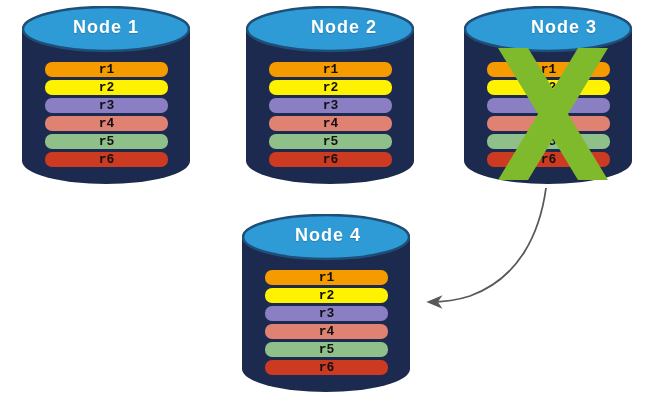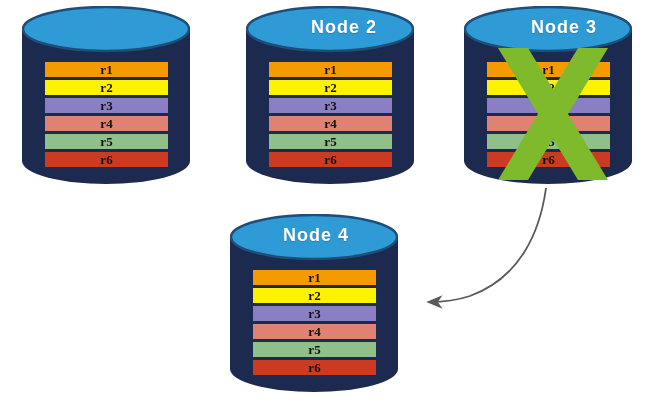--- a/index.html
+++ b/index.html
@@ -37,25 +37,25 @@
     font-family: "Liberation Sans", sans-serif;
     letter-spacing: 1px;
     text-shadow: 0 1px 1px rgba(0,0,0,0.18);
     pointer-events: none;
   }
   .rec-stack {
     position: absolute;
   }
   .rec {
     position: relative;
-    border-radius: 0;
+    border-radius: 7px;
     text-align: center;
     font-weight: bold;
     color: #111111;
-    font-family: Liberation Serif, serif;
+    font-family: Liberation Mono, monospace;
     box-sizing: border-box;
     overflow: hidden;
     white-space: nowrap;
   }
   .xmark {
     position: absolute;
     pointer-events: none;
   }
   .arrow-layer {
     position: absolute;
@@ -67,20 +67,21 @@
 </style>
 </head>
 <body style="background: rgb(255, 255, 255);">
 
 <div id="canvas">
     <div class="node" style="left: 22px; top: 6px; width: 168px; height: 180px;">
       <svg class="node-svg" width="168" height="180" viewBox="0 0 168 180">
         <path d="M0,23 L0,155 A84,23 0 0 0 168,155 L168,23 Z" fill="#1B2A4E"></path>
         <ellipse cx="84" cy="23" rx="83" ry="22" fill="#2E9BD6" stroke="#1F4E79" stroke-width="2.5"></ellipse>
       </svg>
+      <div class="node-title" style="top: 11px; font-size: 18px; color: rgb(255, 255, 255);">Node  1</div>
       <div class="rec-stack" style="left: 23px; top: 56px; width: 123px;">
         <div class="rec" style="background: rgb(245, 155, 0); height: 15px; line-height: 15px; font-size: 13px; color: rgb(17, 17, 17); margin-bottom: 3px;">r1</div>
         <div class="rec" style="background: rgb(255, 242, 0); height: 15px; line-height: 15px; font-size: 13px; color: rgb(17, 17, 17); margin-bottom: 3px;">r2</div>
         <div class="rec" style="background: rgb(139, 127, 196); height: 15px; line-height: 15px; font-size: 13px; color: rgb(17, 17, 17); margin-bottom: 3px;">r3</div>
         <div class="rec" style="background: rgb(223, 130, 114); height: 15px; line-height: 15px; font-size: 13px; color: rgb(17, 17, 17); margin-bottom: 3px;">r4</div>
         <div class="rec" style="background: rgb(143, 192, 138); height: 15px; line-height: 15px; font-size: 13px; color: rgb(17, 17, 17); margin-bottom: 3px;">r5</div>
         <div class="rec" style="background: rgb(204, 58, 34); height: 15px; line-height: 15px; font-size: 13px; color: rgb(17, 17, 17); margin-bottom: 0px;">r6</div>
       </div>
     </div>
     <div class="node" style="left: 246px; top: 6px; width: 196px; height: 180px;">
@@ -112,21 +113,21 @@
         <div class="rec" style="background: rgb(143, 192, 138); height: 15px; line-height: 15px; font-size: 13px; color: rgb(17, 17, 17); margin-bottom: 3px;">r5</div>
         <div class="rec" style="background: rgb(204, 58, 34); height: 15px; line-height: 15px; font-size: 13px; color: rgb(17, 17, 17); margin-bottom: 0px;">r6</div>
       </div>
       <svg class="xmark" width="168" height="180" viewBox="0 0 168 180" style="left: 0px; top: 0px;">
         <g fill="#7FBA2C">
           <polygon points="34,42 64,42 144,174 114,174"></polygon>
           <polygon points="114,42 144,42 64,174 34,174"></polygon>
         </g>
       </svg>
     </div>
-    <div class="node" style="left: 230px; top: 214px; width: 172px; height: 180px;">
+    <div class="node" style="left: 242px; top: 214px; width: 172px; height: 180px;">
       <svg class="node-svg" width="168" height="180" viewBox="0 0 168 180">
         <path d="M0,23 L0,155 A84,23 0 0 0 168,155 L168,23 Z" fill="#1B2A4E"></path>
         <ellipse cx="84" cy="23" rx="83" ry="22" fill="#2E9BD6" stroke="#1F4E79" stroke-width="2.5"></ellipse>
       </svg>
       <div class="node-title" style="top: 11px; font-size: 18px; color: rgb(255, 255, 255);">Node  4</div>
       <div class="rec-stack" style="left: 23px; top: 56px; width: 123px;">
         <div class="rec" style="background: rgb(245, 155, 0); height: 15px; line-height: 15px; font-size: 13px; color: rgb(17, 17, 17); margin-bottom: 3px;">r1</div>
         <div class="rec" style="background: rgb(255, 242, 0); height: 15px; line-height: 15px; font-size: 13px; color: rgb(17, 17, 17); margin-bottom: 3px;">r2</div>
         <div class="rec" style="background: rgb(139, 127, 196); height: 15px; line-height: 15px; font-size: 13px; color: rgb(17, 17, 17); margin-bottom: 3px;">r3</div>
         <div class="rec" style="background: rgb(223, 130, 114); height: 15px; line-height: 15px; font-size: 13px; color: rgb(17, 17, 17); margin-bottom: 3px;">r4</div>

